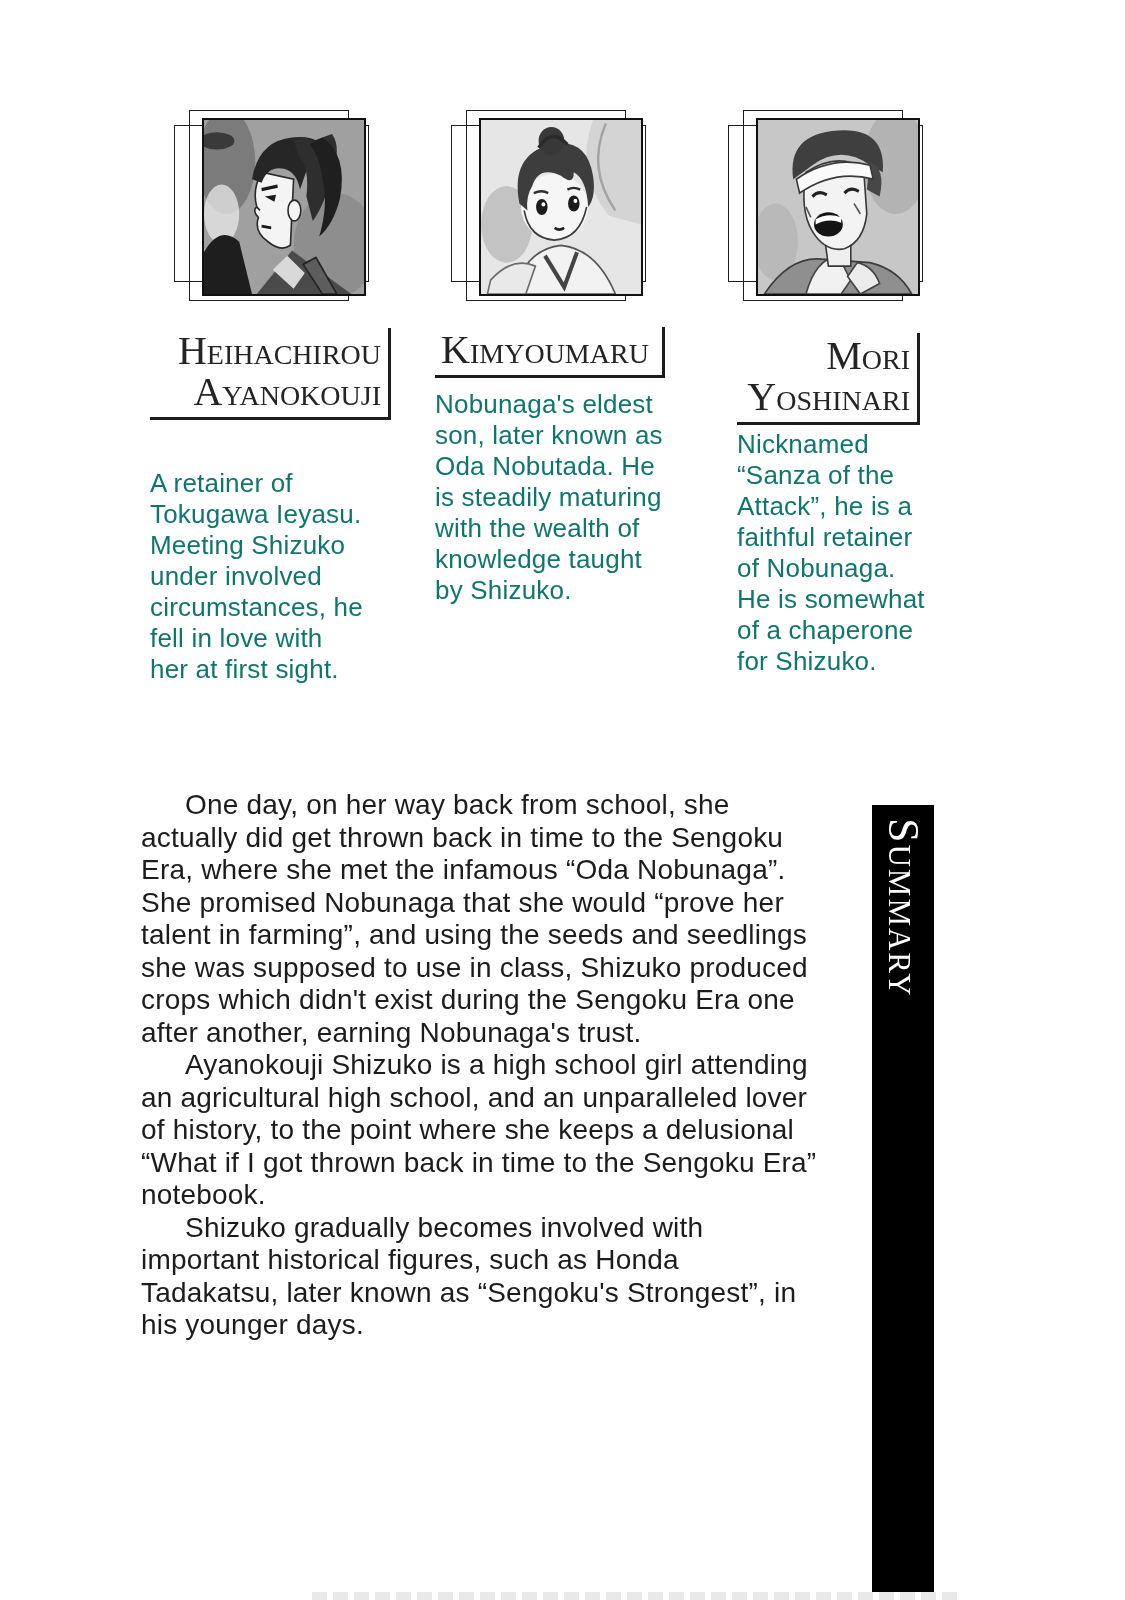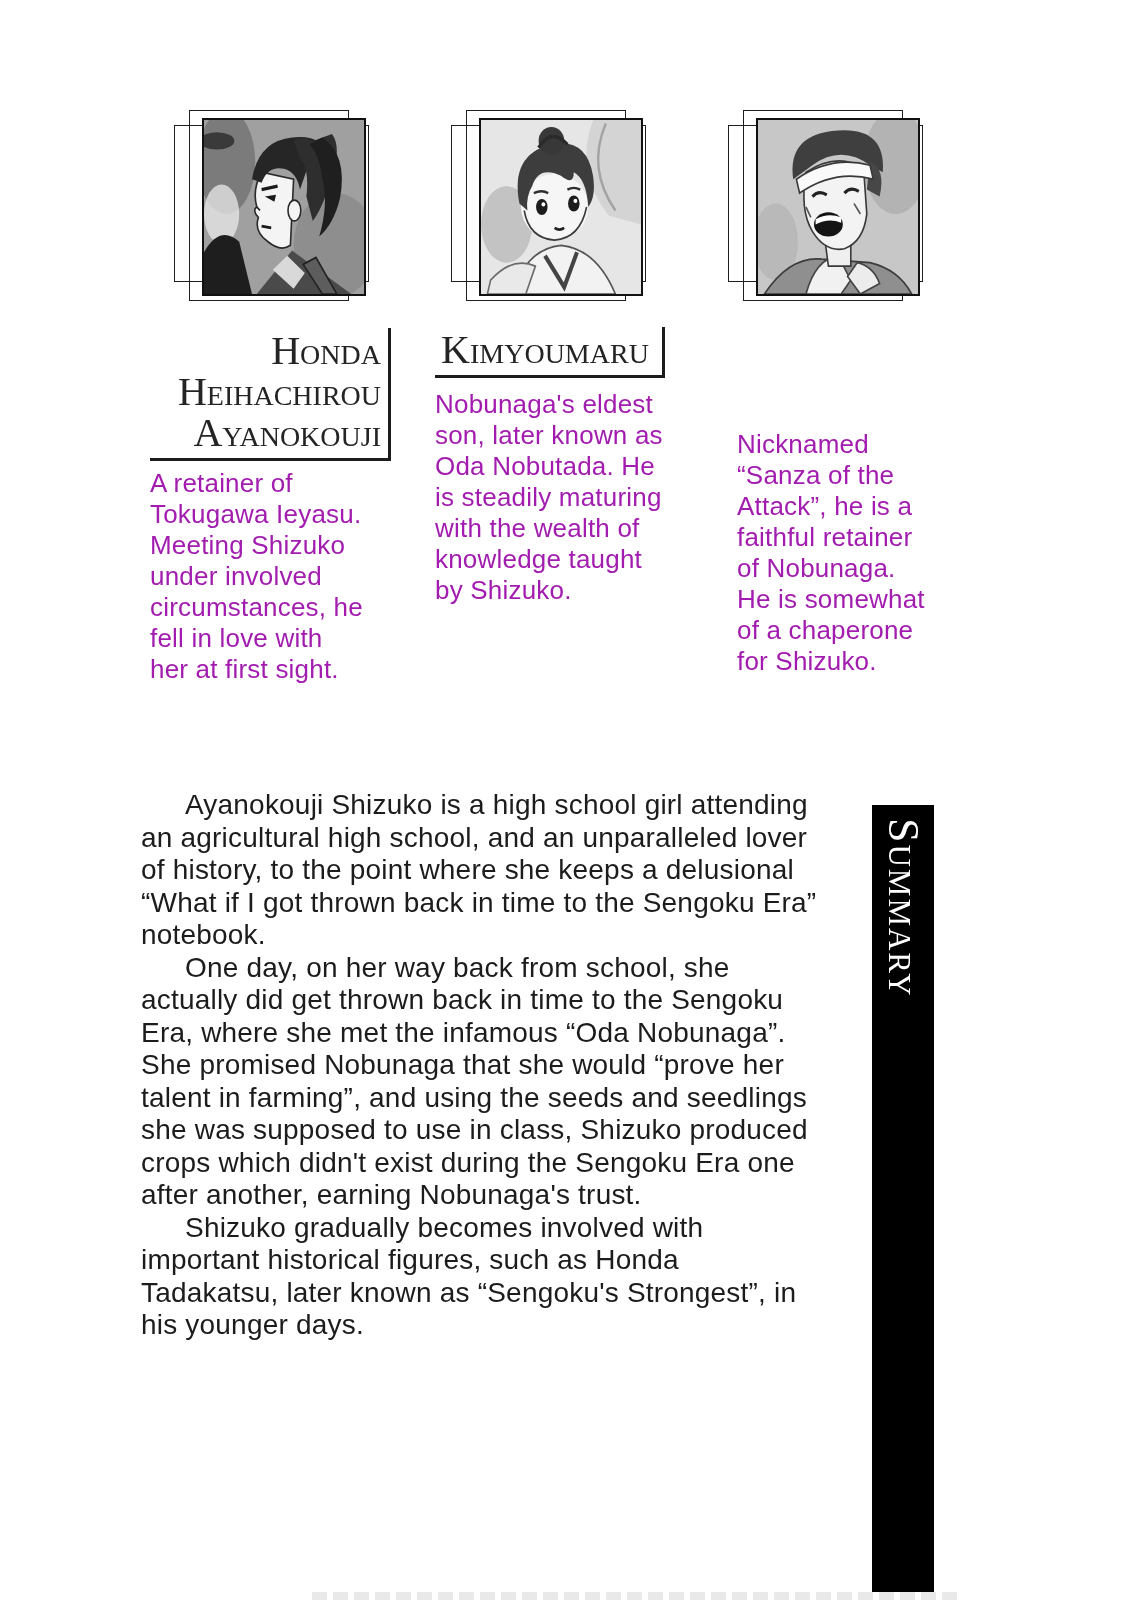--- a/index.html
+++ b/index.html
@@ -27,21 +27,21 @@
     border-right:3px solid #1c1c1c;
     border-bottom:3px solid #1c1c1c;
     padding:2px 7px 5px 0;
   }
   .name-block.align-right{text-align:right;}
   .name-block.align-left{text-align:center;}
   
   .char-desc{
     position:absolute;
     font-size:26px;line-height:31px;
-    color:#a21caf;
+    color:#0f766e;
     letter-spacing:0.2px;
   }
   
   .summary-text{
     position:absolute;
     left:141px;top:789px;width:682px;
     font-size:28px;line-height:32.5px;
     color:#1c1c1c;
     letter-spacing:0.2px;
   }
@@ -94,21 +94,20 @@
         <path d="M74,10 Q90,20 85,45 Q81,60 72,67 Q78,48 74,34 Q72,20 66,14 Z" fill="#1f1f1f"></path>
         <path d="M36,40 L46,38" stroke="#1a1a1a" stroke-width="1.8" fill="none"></path>
         <path d="M38,44 L45,43 L44,47 Z" fill="#1a1a1a"></path>
         <path d="M33,50 L35,52" stroke="#1a1a1a" stroke-width="1" fill="none"></path>
         <path d="M36,61 L42,62" stroke="#1a1a1a" stroke-width="1.6" fill="none"></path>
       </svg>
     </div>
   </div>
 
   <div class="name-block align-right" style="left:150px;top:328px;width:231px;">
-    <div>Honda</div>
     <div>Heihachirou</div>
     <div>Ayanokouji</div>
   </div>
 
   <div class="char-desc" style="left:150px;top:468px;width:218px;">A retainer of Tokugawa Ieyasu. Meeting Shizuko under involved circumstances, he fell in love with her at first sight.</div>
 
   <div class="portrait" style="left:441px;top:97px;">
     <div class="pframe-a"></div>
     <div class="pframe-b"></div>
     <div class="pimg">
@@ -161,26 +160,30 @@
         <path d="M34,44 Q38,40 43,43" stroke="#222" stroke-width="1.8" fill="none"></path>
         <path d="M54,42 Q58,38 63,41" stroke="#222" stroke-width="1.8" fill="none"></path>
         <ellipse cx="44" cy="60" rx="9" ry="7" fill="#141414"></ellipse>
         <path d="M36,57 Q44,53 52,56 L52,59 Q44,56 36,60 Z" fill="#ffffff"></path>
         <path d="M60,48 L64,54" stroke="#555" stroke-width="1" fill="none"></path>
         <path d="M30,50 L33,56" stroke="#555" stroke-width="1" fill="none"></path>
       </svg>
     </div>
   </div>
 
+  <div class="name-block align-right" style="left:737px;top:333px;width:173px;">
+    <div>Mori</div>
+    <div>Yoshinari</div>
+  </div>
 
   <div class="char-desc" style="left:737px;top:429px;width:190px;">Nicknamed “Sanza of the Attack”, he is a faithful retainer of Nobunaga. He is somewhat of a chaperone for Shizuko.</div>
 
   <div class="summary-text">
+    <p>One day, on her way back from school, she actually did get thrown back in time to the Sengoku Era, where she met the infamous “Oda Nobunaga”. She promised Nobunaga that she would “prove her talent in farming”, and using the seeds and seedlings she was supposed to use in class, Shizuko produced crops which didn't exist during the Sengoku Era one after another, earning Nobunaga's trust.</p>
     <p>Ayanokouji Shizuko is a high school girl attending an agricultural high school, and an unparalleled lover of history, to the point where she keeps a delusional “What if I got thrown back in time to the Sengoku Era” notebook.</p>
-    <p>One day, on her way back from school, she actually did get thrown back in time to the Sengoku Era, where she met the infamous “Oda Nobunaga”. She promised Nobunaga that she would “prove her talent in farming”, and using the seeds and seedlings she was supposed to use in class, Shizuko produced crops which didn't exist during the Sengoku Era one after another, earning Nobunaga's trust.</p>
     <p>Shizuko gradually becomes involved with important historical figures, such as Honda Tadakatsu, later known as “Sengoku's Strongest”, in his younger days.</p>
   </div>
 
   <div class="summary-bar" style="background:#000000;">
     <div class="summary-label">Summary</div>
   </div>
 
   <div class="bottom-watermark"></div>
 
 </div>

